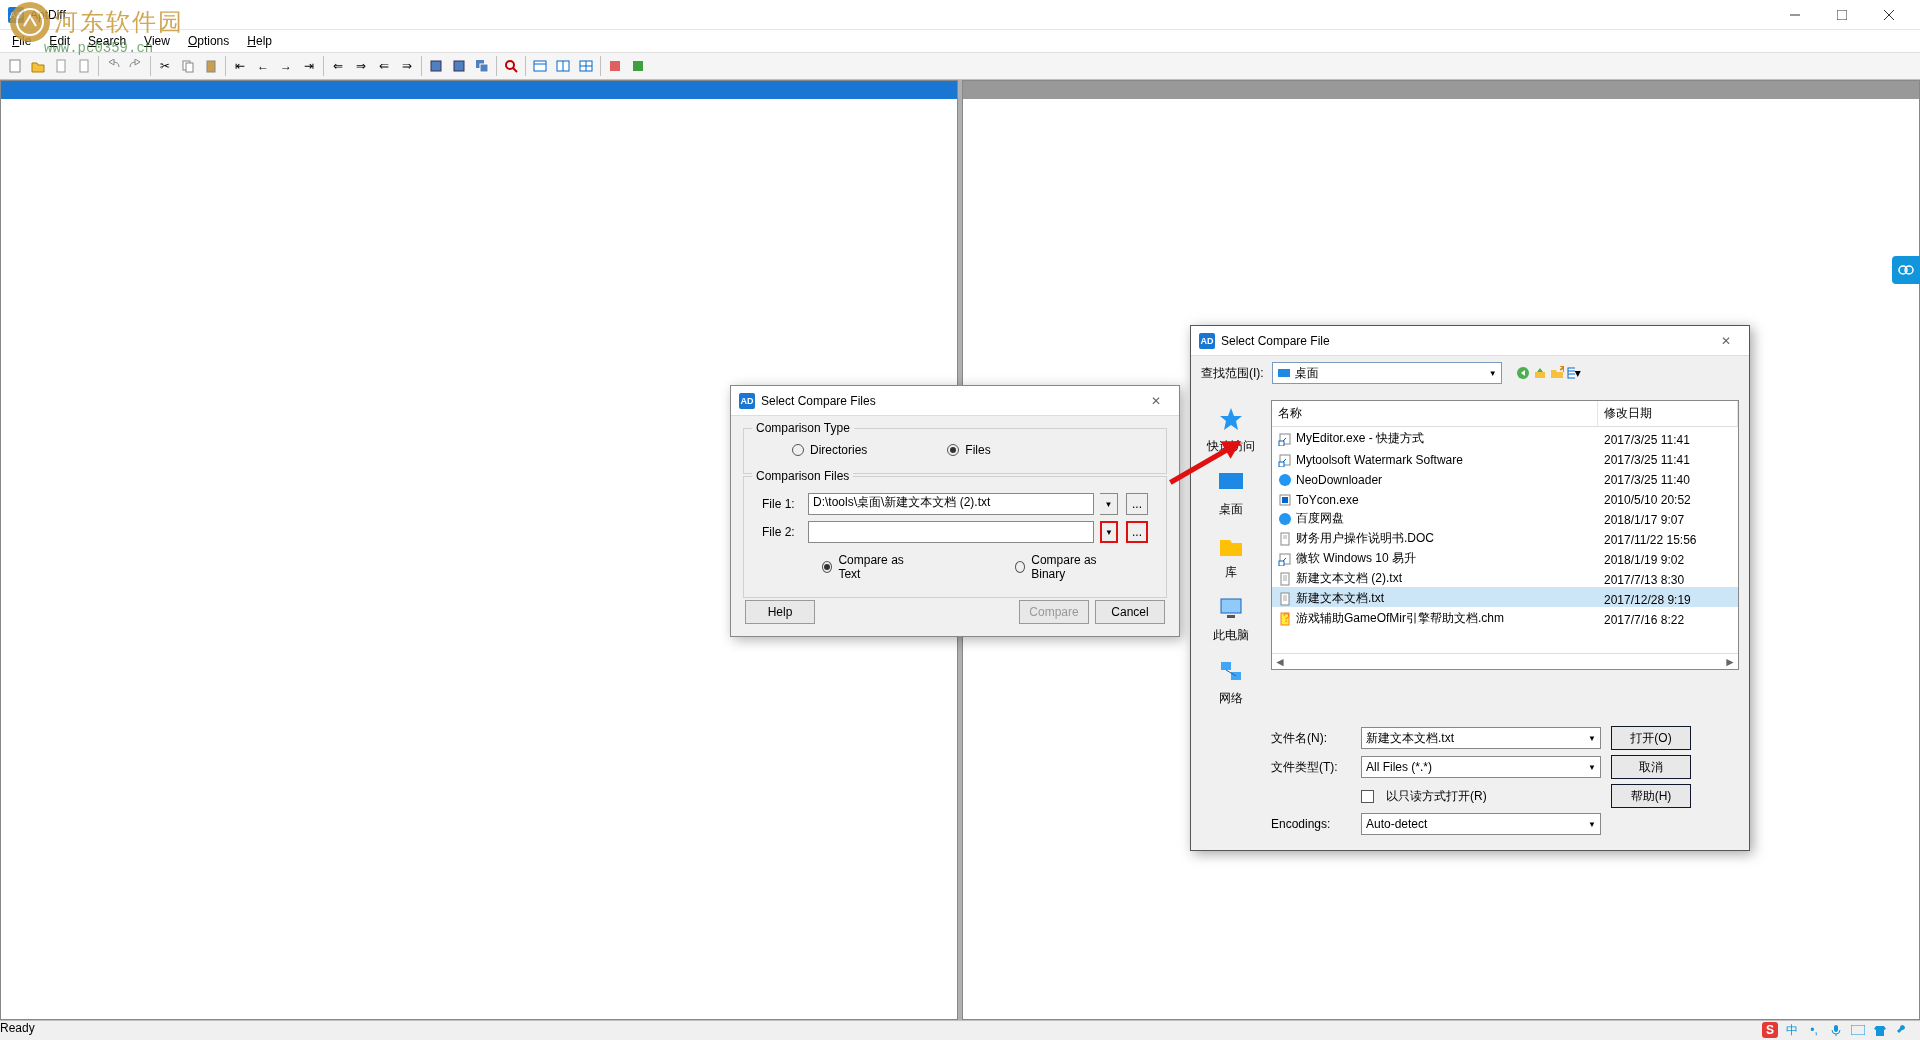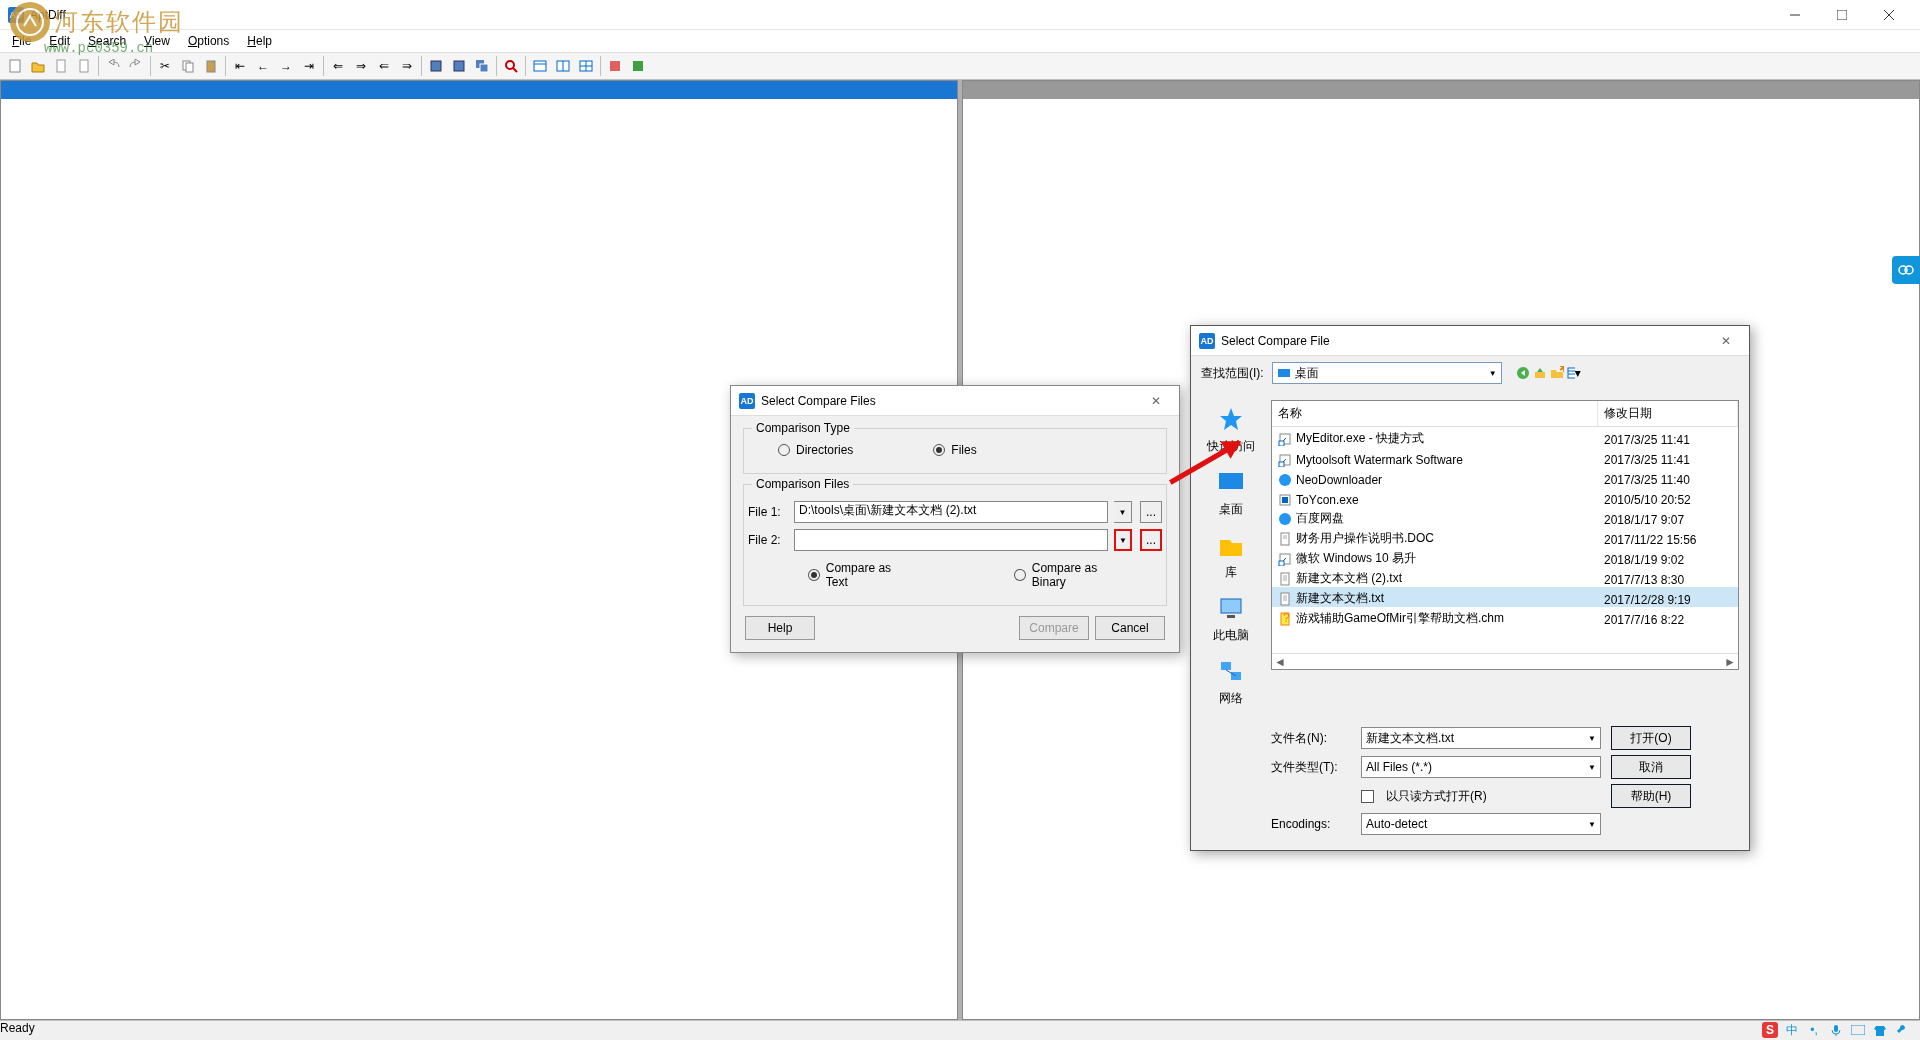--- a/index.html
+++ b/index.html
@@ -24,21 +24,21 @@
 .watermark{position:absolute;top:2px;left:10px;z-index:5;display:flex;align-items:center;gap:4px;opacity:.85}
 .wm-logo{width:40px;height:40px;background:#c89838;border-radius:50%;display:flex;align-items:center;justify-content:center}
 .wm-text{font-size:24px;color:#c89838;font-weight:500;letter-spacing:2px}
 .wm-url{position:absolute;top:40px;left:44px;color:#3a8a3a;font-size:14px;font-family:"Courier New",monospace;z-index:5;opacity:.7}
 
 .dlg1{position:absolute;left:730px;top:385px;width:450px;background:#f0f0f0;border:1px solid #888;box-shadow:3px 3px 12px rgba(0,0,0,.3);z-index:10}
 .dlg-title{height:30px;background:#fff;display:flex;align-items:center;padding:0 8px;justify-content:space-between;border-bottom:1px solid #ddd}
 .dlg-title-left{display:flex;align-items:center;gap:6px}
 .dlg-close{width:30px;height:30px;display:flex;align-items:center;justify-content:center;color:#666}
 .dlg-body{padding:12px}
-.group{border:1px solid #d0d0d0;padding:10px 4px 12px;margin-bottom:10px;position:relative}
+.group{border:1px solid #d0d0d0;padding:10px 18px 12px;margin-bottom:2px;position:relative}
 .group-title{position:absolute;top:-8px;left:8px;background:#f0f0f0;padding:0 4px}
 .radio-row{display:flex;gap:80px;padding:4px 30px}
 .radio{display:flex;align-items:center;gap:6px}
 .radio-dot{width:12px;height:12px;border:1px solid #555;border-radius:50%;display:flex;align-items:center;justify-content:center}
 .radio-dot.on::after{content:"";width:6px;height:6px;background:#333;border-radius:50%}
 .file-row{display:flex;align-items:center;gap:6px;margin:6px 0}
 .file-label{width:40px;}
 .file-input{flex:1;height:22px;border:1px solid #888;background:#fff;padding:0 4px;display:flex;align-items:flex-start}
 .combo-btn{width:18px;height:22px;border:1px solid #888;border-left:none;background:#efefef;display:flex;align-items:center;justify-content:center;font-size:8px}
 .browse-btn{width:22px;height:22px;border:1px solid #888;background:#efefef;display:flex;align-items:center;justify-content:center;margin-left:2px}

